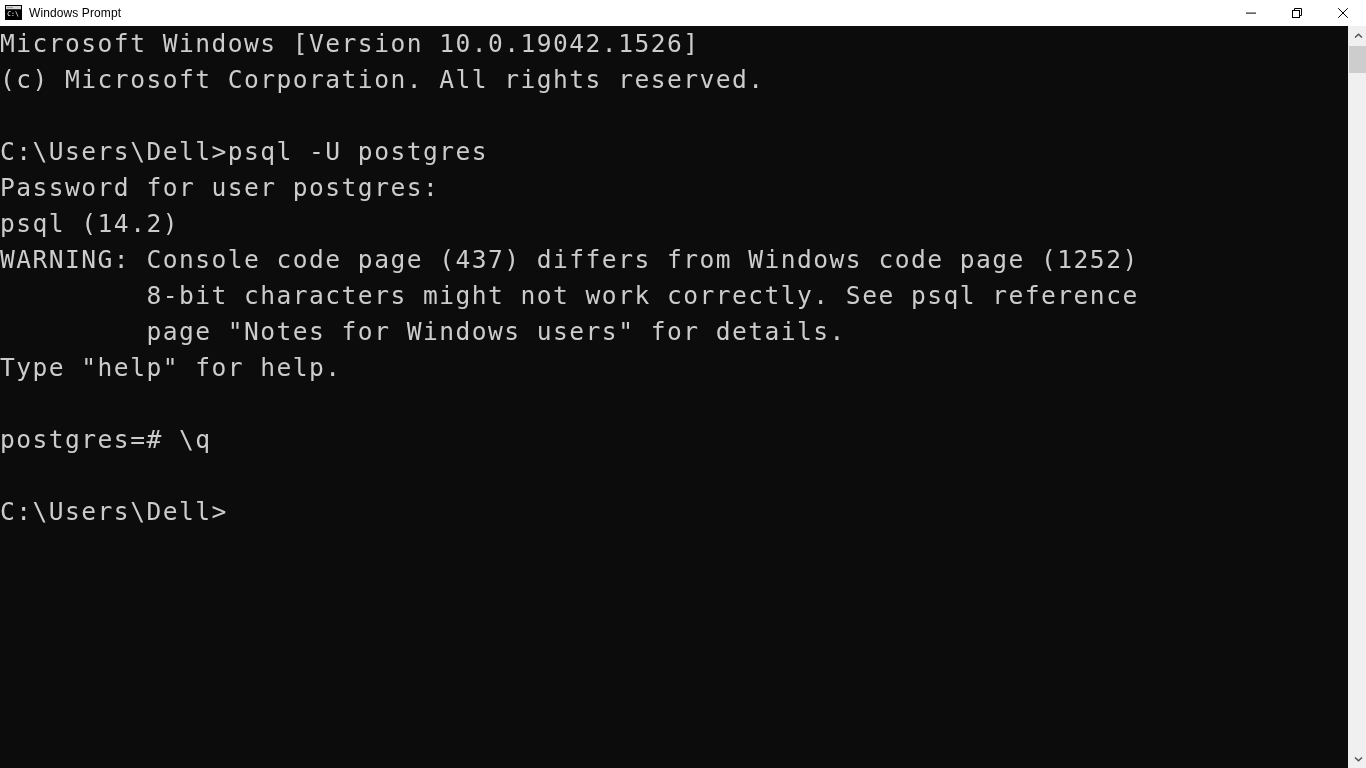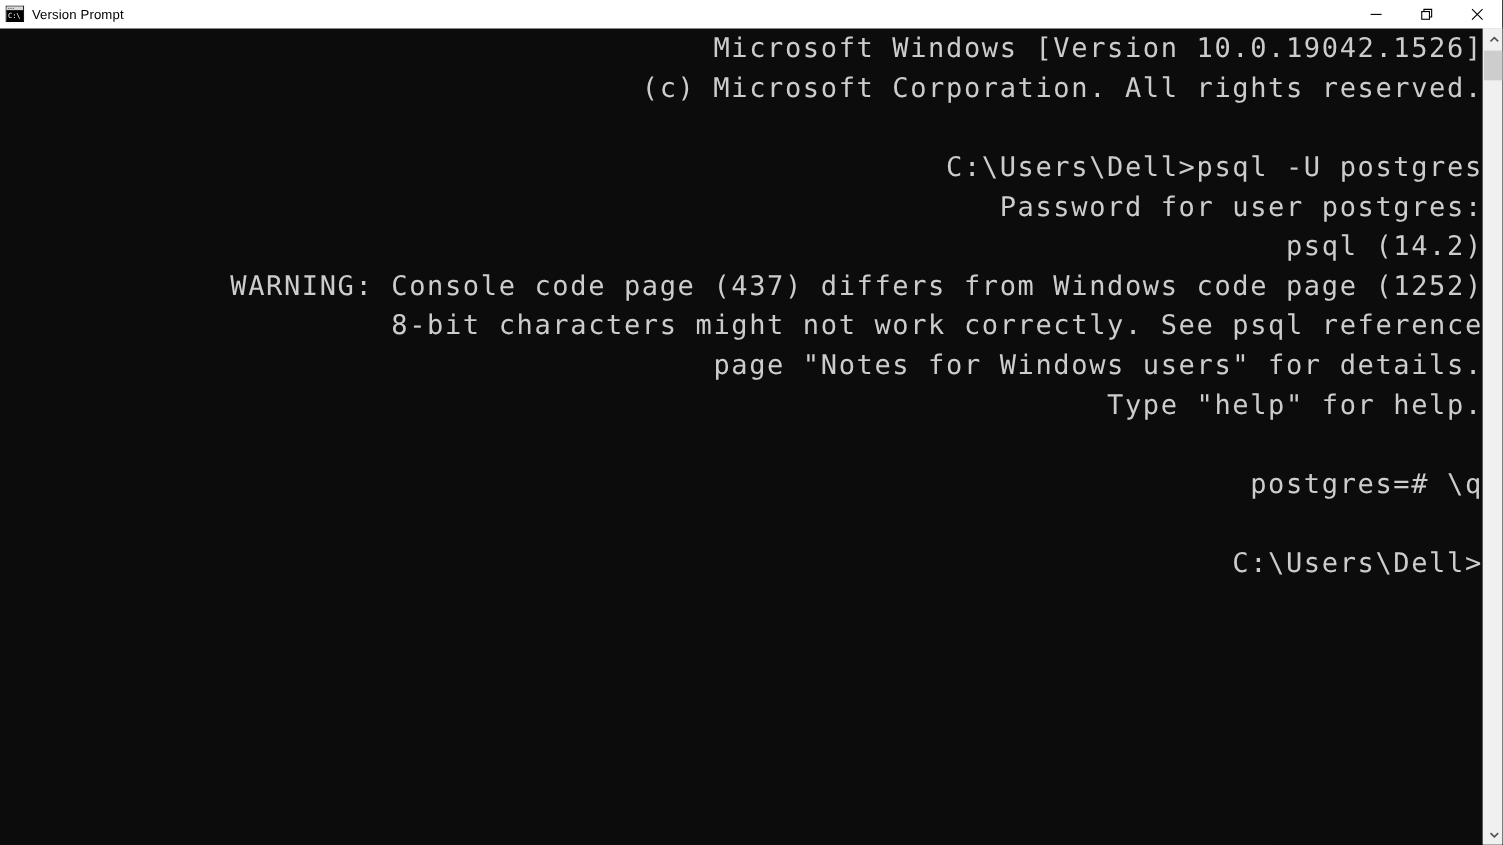--- a/index.html
+++ b/index.html
@@ -87,21 +87,20 @@
   }
   .console-text {
     margin: 0;
     padding: 0;
     color: #cccccc;
     font-family: "DejaVu Sans Mono", "Liberation Mono", monospace;
     font-size: 24.6px;
     line-height: 36px;
     letter-spacing: 1.46px;
     white-space: pre;
-    text-align: right;
     -webkit-font-smoothing: antialiased;
   }
 
   
   .scrollbar {
     position: absolute;
     top: 26px;
     right: 0;
     width: 18px;
     height: 742px;
@@ -150,21 +149,21 @@
         <svg width="17" height="15" viewBox="0 0 17 15" xmlns="http://www.w3.org/2000/svg">
           <rect x="0.5" y="0.5" width="16" height="14" fill="#ffffff" stroke="#000000"></rect>
           <rect x="1" y="1" width="15" height="3.2" fill="#d9d9d9"></rect>
           <circle cx="3" cy="2.6" r="0.6" fill="#555"></circle>
           <circle cx="5" cy="2.6" r="0.6" fill="#555"></circle>
           <circle cx="7" cy="2.6" r="0.6" fill="#555"></circle>
           <rect x="1" y="4.2" width="15" height="10.3" fill="#000000"></rect>
           <text x="2.2" y="11.3" font-family="DejaVu Sans Mono, monospace" font-size="6.4" fill="#ffffff">C:\</text>
         </svg>
       </span>
-      <span class="title-text">Version Prompt</span>
+      <span class="title-text">Windows Prompt</span>
     </div>
 
     <div class="winbtns">
       <button class="winbtn" title="Minimize">
         <svg width="12" height="12" viewBox="0 0 12 12">
           <rect x="1" y="5.6" width="10" height="1" fill="#000000"></rect>
         </svg>
       </button>
       <button class="winbtn" title="Restore">
         <svg width="12" height="12" viewBox="0 0 12 12">

